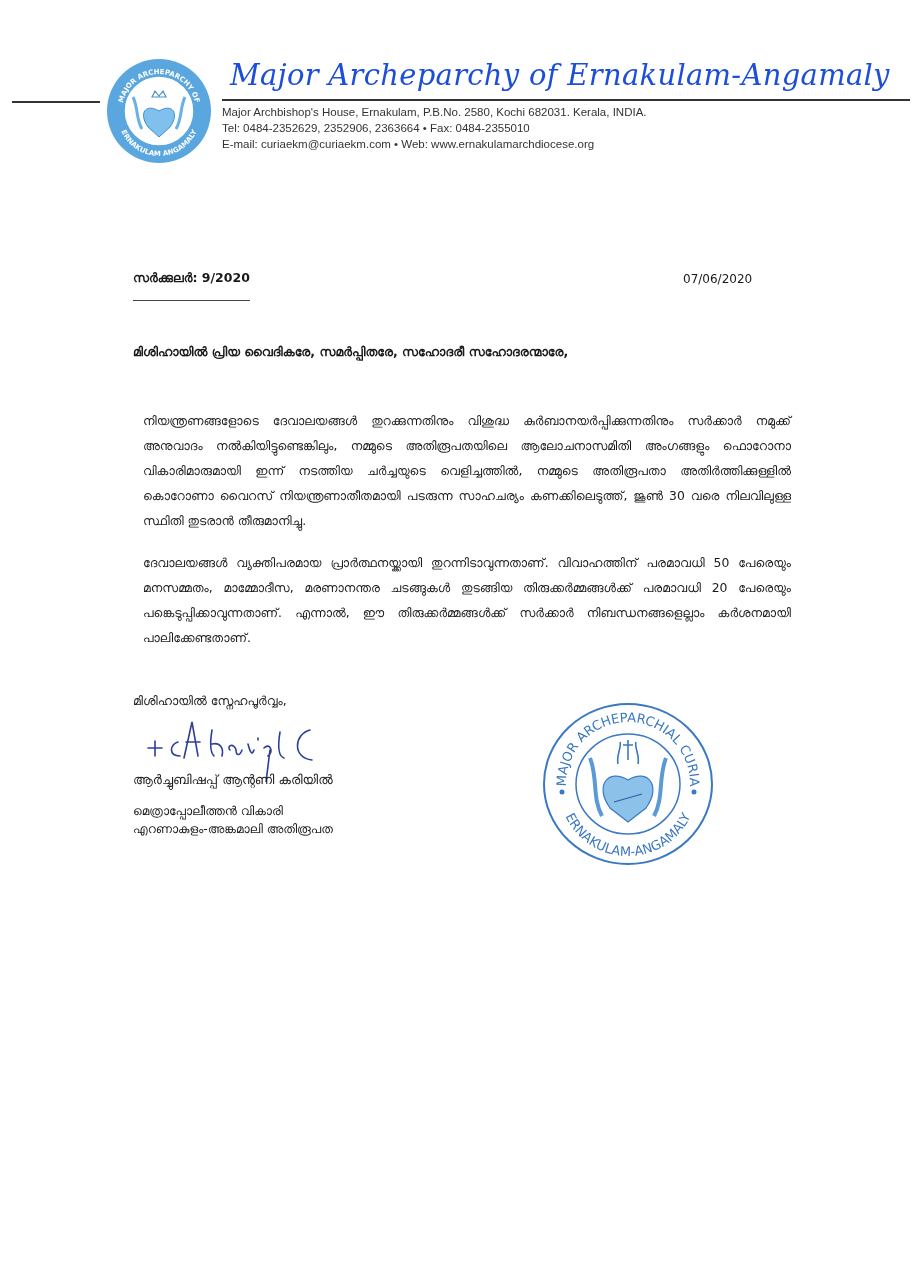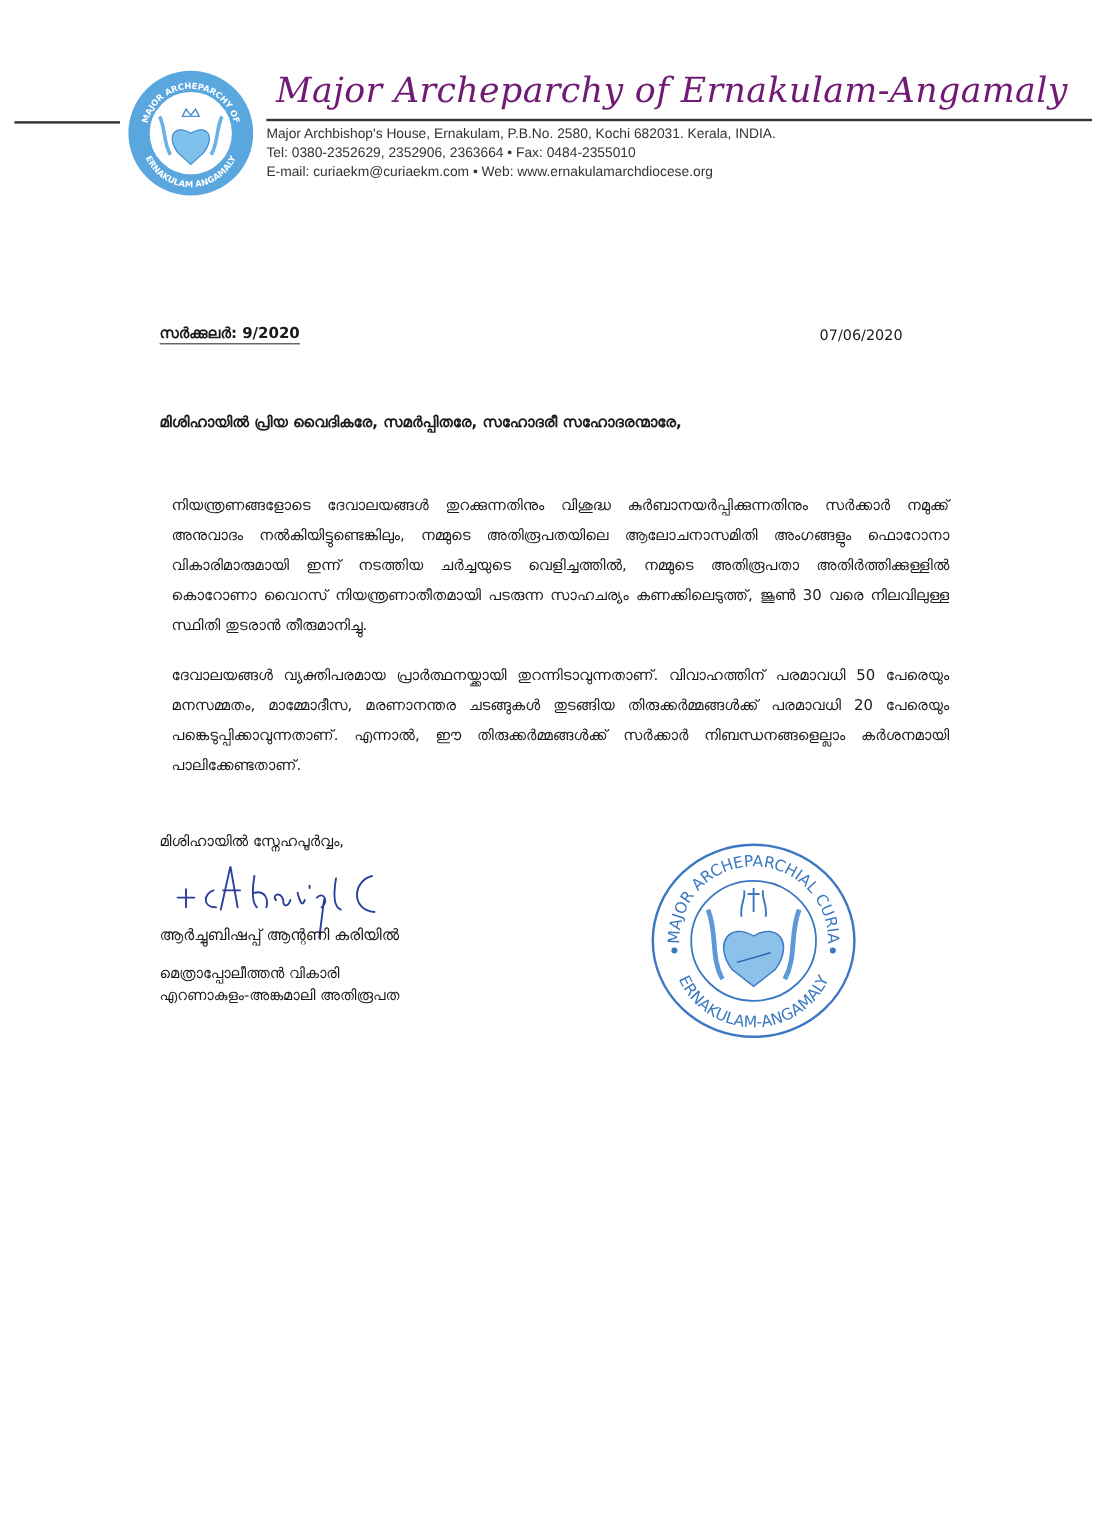--- a/index.html
+++ b/index.html
@@ -5,30 +5,30 @@
     html, body { margin: 0; padding: 0; }
     body {
       width: 915px; height: 1280px; background: #ffffff; position: relative; overflow: hidden;
       font-family: "DejaVu Sans", sans-serif; color: #1a1a1a;
     }
     .hline-left { position: absolute; left: 12px; top: 101px; width: 88px; height: 2px; background: #333; }
     .hline-right { position: absolute; left: 222px; top: 99px; width: 688px; height: 2px; background: #333; }
     .logo { position: absolute; left: 100px; top: 57px; width: 118px; height: 108px; }
     .title {
       position: absolute; left: 230px; top: 58px;
-      font-family: "DejaVu Serif", serif; font-style: italic; font-size: 29px; color: #701a75;
+      font-family: "DejaVu Serif", serif; font-style: italic; font-size: 29px; color: #1d4ed8;
       letter-spacing: 0.3px; white-space: nowrap;
     }
     .addr {
       position: absolute; left: 222px; font-family: "Liberation Sans", sans-serif;
       font-size: 11.5px; color: #333; white-space: nowrap; text-align: center;
     }
     .circ {
       position: absolute; left: 133px; top: 270px; font-weight: bold; font-size: 12.5px;
-      padding-bottom: 0; border-bottom: 1.5px solid #444;
+      padding-bottom: 14px; border-bottom: 1.5px solid #444;
     }
     .date { position: absolute; left: 683px; top: 272px; font-weight: normal; font-size: 12px; }
     .greet { position: absolute; left: 133px; top: 344px; font-weight: bold; font-size: 12.5px; white-space: nowrap; }
     .para {
       position: absolute; left: 143px; width: 648px; font-size: 12.4px; line-height: 25px;
       text-align: justify;
     }
     .closing { position: absolute; left: 133px; top: 682px; font-size: 12.4px; margin-top: 11px; }
     .signature { position: absolute; left: 140px; top: 712px; width: 190px; height: 70px; }
     .signame { position: absolute; left: 133px; top: 772px; font-weight: normal; font-size: 13px; }
@@ -52,21 +52,21 @@
   <text font-size="7" fill="#ffffff" font-weight="bold" font-family="DejaVu Sans, sans-serif"><textPath href="#lt" startOffset="50%" text-anchor="middle">MAJOR ARCHEPARCHY OF</textPath></text>
   <text font-size="7" fill="#ffffff" font-weight="bold" font-family="DejaVu Sans, sans-serif"><textPath href="#lb" startOffset="50%" text-anchor="middle">ERNAKULAM ANGAMALY</textPath></text>
   <path d="M48 70 C 38 56, 46 46, 59 54 C 72 46, 80 56, 70 70 L 59 80 Z" fill="#7fc0ec" stroke="#3d8fd0" stroke-width="1"></path>
   <path d="M52 40 L 55 34 L 59 39 L 63 34 L 66 40 Z" fill="none" stroke="#4a92d0" stroke-width="1.2"></path>
   <path d="M33 40 C 38 50, 36 62, 42 72" fill="none" stroke="#6ab2e6" stroke-width="3"></path>
   <path d="M85 40 C 80 50, 82 62, 76 72" fill="none" stroke="#6ab2e6" stroke-width="3"></path>
 </svg>
 
 <div class="title">Major Archeparchy of Ernakulam-Angamaly</div>
 <div class="addr" style="top:106px">Major Archbishop's House, Ernakulam, P.B.No. 2580, Kochi 682031. Kerala, INDIA.</div>
-<div class="addr" style="top:122px">Tel: 0380-2352629, 2352906, 2363664 • Fax: 0484-2355010</div>
+<div class="addr" style="top:122px">Tel: 0484-2352629, 2352906, 2363664 • Fax: 0484-2355010</div>
 <div class="addr" style="top:138px">E-mail: curiaekm@curiaekm.com • Web: www.ernakulamarchdiocese.org</div>
 
 <div class="circ">സർക്കുലർ: 9/2020</div>
 <div class="date">07/06/2020</div>
 
 <div class="greet">മിശിഹായിൽ പ്രിയ വൈദികരേ, സമർപ്പിതരേ, സഹോദരീ സഹോദരന്മാരേ,</div>
 
 <div class="para" style="top:408px">നിയന്ത്രണങ്ങളോടെ ദേവാലയങ്ങൾ തുറക്കുന്നതിനും വിശുദ്ധ കുർബാനയർപ്പിക്കുന്നതിനും സർക്കാർ നമുക്ക് അനുവാദം നൽകിയിട്ടുണ്ടെങ്കിലും, നമ്മുടെ അതിരൂപതയിലെ ആലോചനാസമിതി അംഗങ്ങളും ഫൊറോനാ വികാരിമാരുമായി ഇന്ന് നടത്തിയ ചർച്ചയുടെ വെളിച്ചത്തിൽ, നമ്മുടെ അതിരൂപതാ അതിർത്തിക്കുള്ളിൽ കൊറോണാ വൈറസ് നിയന്ത്രണാതീതമായി പടരുന്ന സാഹചര്യം കണക്കിലെടുത്ത്, ജൂൺ 30 വരെ നിലവിലുള്ള സ്ഥിതി തുടരാൻ തീരുമാനിച്ചു.</div>
 <div class="para" style="top:550px">ദേവാലയങ്ങൾ വ്യക്തിപരമായ പ്രാർത്ഥനയ്ക്കായി തുറന്നിടാവുന്നതാണ്. വിവാഹത്തിന് പരമാവധി 50 പേരെയും മനസമ്മതം, മാമ്മോദീസ, മരണാനന്തര ചടങ്ങുകൾ തുടങ്ങിയ തിരുക്കർമ്മങ്ങൾക്ക് പരമാവധി 20 പേരെയും പങ്കെടുപ്പിക്കാവുന്നതാണ്. എന്നാൽ, ഈ തിരുക്കർമ്മങ്ങൾക്ക് സർക്കാർ നിബന്ധനങ്ങളെല്ലാം കർശനമായി പാലിക്കേണ്ടതാണ്.</div>
 

